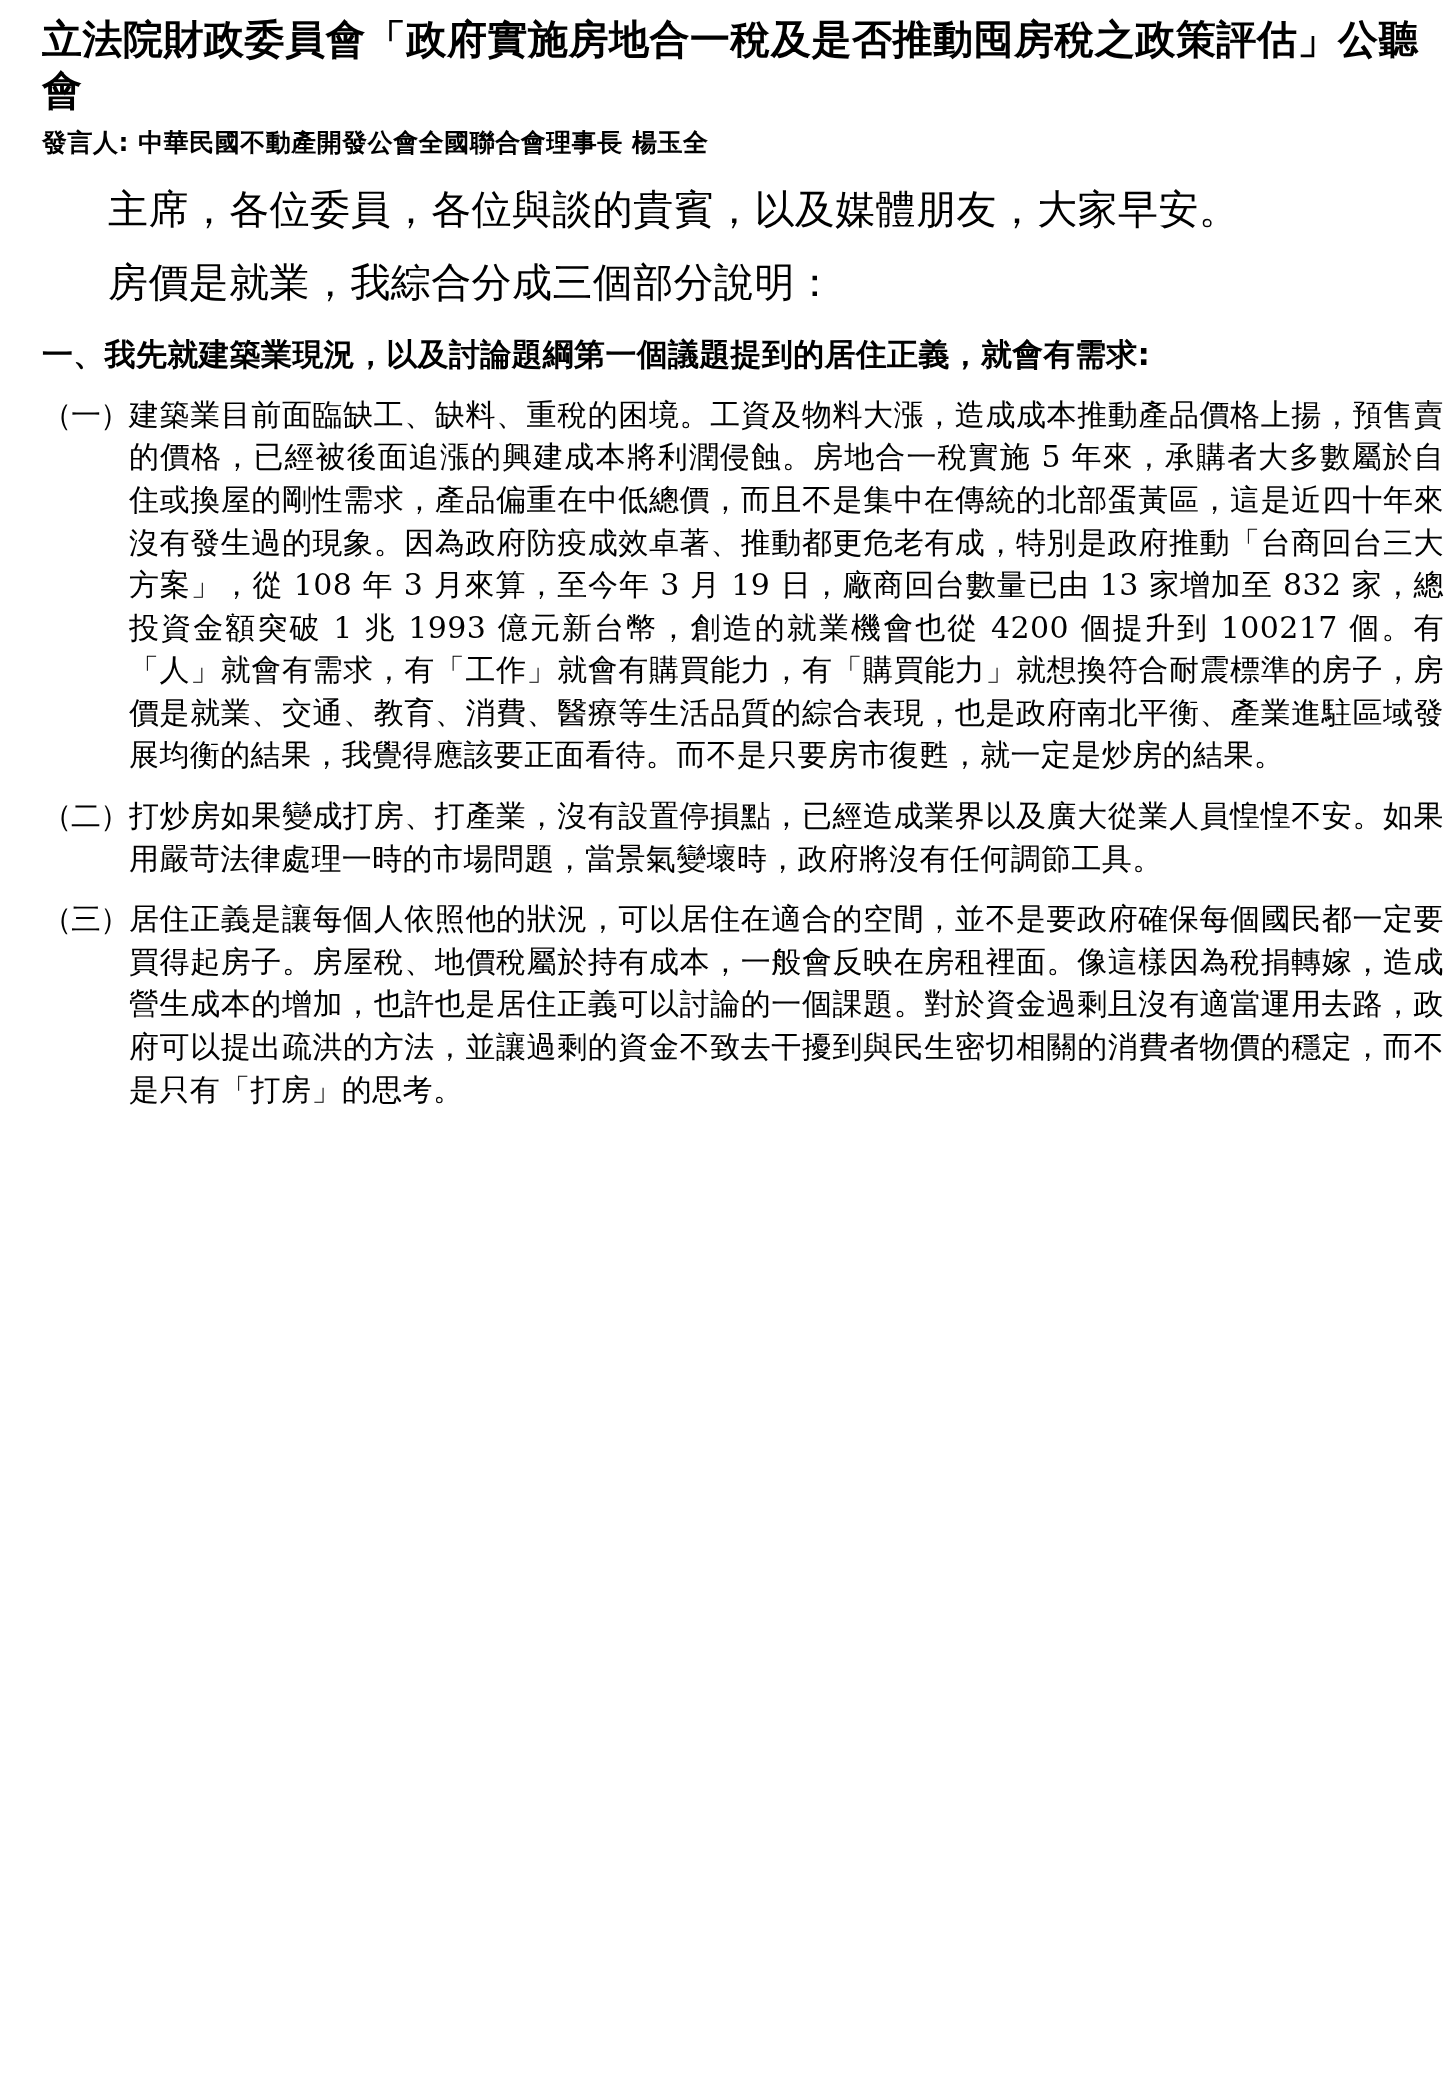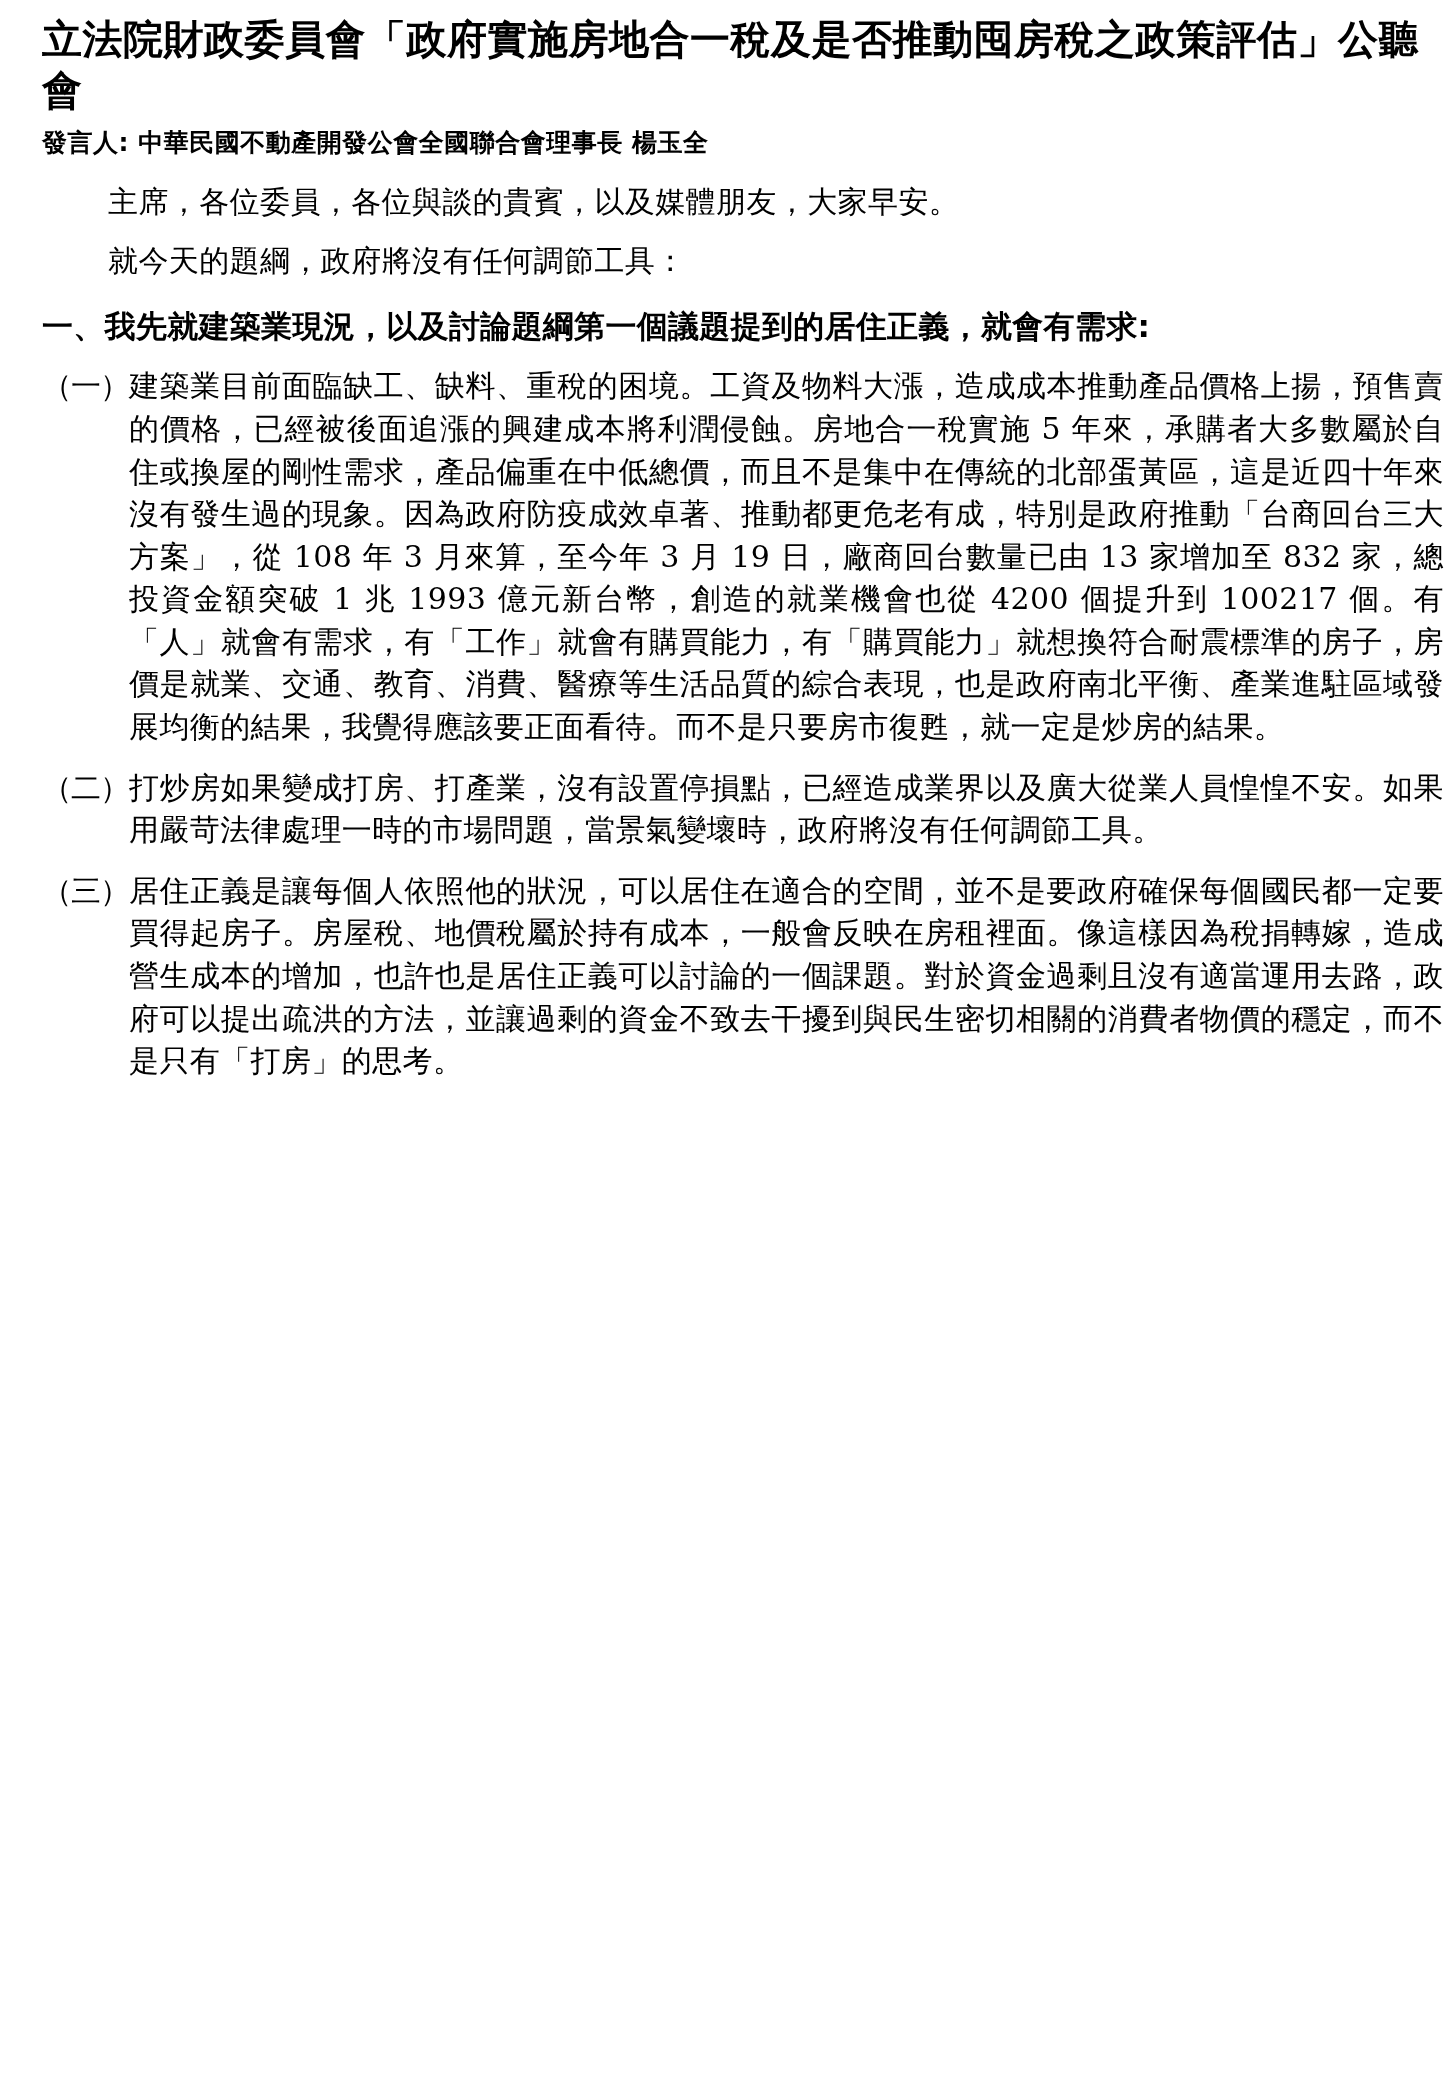--- a/index.html
+++ b/index.html
@@ -31,21 +31,21 @@
   }
   .speaker-line {
     font-family: "DejaVu Sans", "Liberation Sans", sans-serif;
     font-weight: bold;
     font-size: 25px;
     text-align: left;
     margin: 10px 8px 22px 0;
     letter-spacing: 0.5px;
   }
   p.body-para {
-    font-size: 30px;
+    font-size: 40px;
     line-height: 1.42;
     margin: 0 0 16px 0;
     text-align: justify;
     text-justify: inter-ideograph;
     text-indent: 66px;
     letter-spacing: 0.4px;
   }
   .section-heading {
     font-family: "DejaVu Sans", "Liberation Sans", sans-serif;
     font-weight: bold;
@@ -91,21 +91,21 @@
 
 <div class="page">
 
   <h1 class="doc-title">立法院財政委員會「政府實施房地合一稅及是否推動囤房稅之政策評估」公聽會</h1>
 
   <div class="speaker-line">發言人: 中華民國不動產開發公會全國聯合會理事長 楊玉全</div>
 
   <p class="body-para">主席，各位委員，各位與談的貴賓，以及媒體朋友，大家早安。</p>
 
 
-  <p class="body-para">就今天的題綱，政府將沒有任何調節工具：</p>
+  <p class="body-para">房價是就業，我綜合分成三個部分說明：</p>
 
   <div class="section-heading">
     <span class="sh-marker">一、</span>
     <span class="sh-text">我先就建築業現況，以及討論題綱第一個議題提到的居住正義，就會有需求:</span>
   </div>
 
   <div class="numbered-item">
     <span class="num">（一）</span>
     <span class="txt">建築業目前面臨缺工、缺料、重稅的困境。工資及物料大漲，造成成本推動產品價格上揚，預售賣的價格，已經被後面追漲的興建成本將利潤侵蝕。房地合一稅實施 5 年來，承購者大多數屬於自住或換屋的剛性需求，產品偏重在中低總價，而且不是集中在傳統的北部蛋黃區，這是近四十年來沒有發生過的現象。因為政府防疫成效卓著、推動都更危老有成，特別是政府推動「台商回台三大方案」，從 108 年 3 月來算，至今年 3 月 19 日，廠商回台數量已由 13 家增加至 832 家，總投資金額突破 1 兆 1993 億元新台幣，創造的就業機會也從 4200 個提升到 100217 個。有「人」就會有需求，有「工作」就會有購買能力，有「購買能力」就想換符合耐震標準的房子，房價是就業、交通、教育、消費、醫療等生活品質的綜合表現，也是政府南北平衡、產業進駐區域發展均衡的結果，我覺得應該要正面看待。而不是只要房市復甦，就一定是炒房的結果。</span>
   </div>

